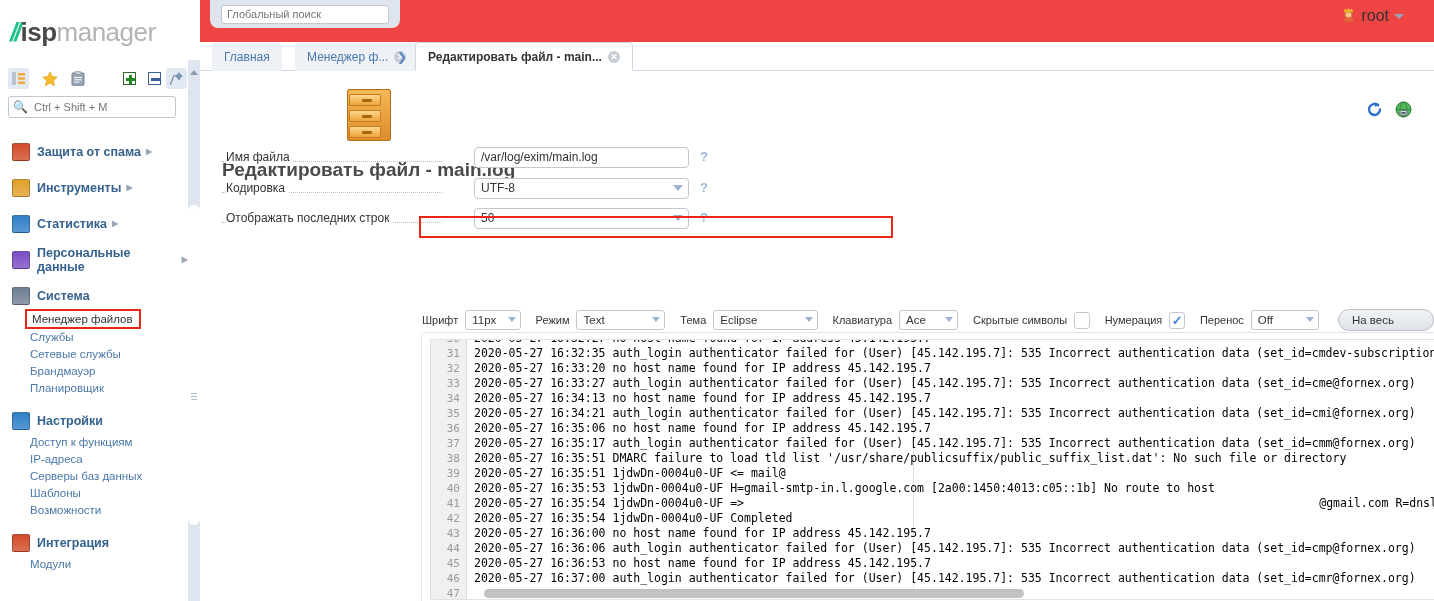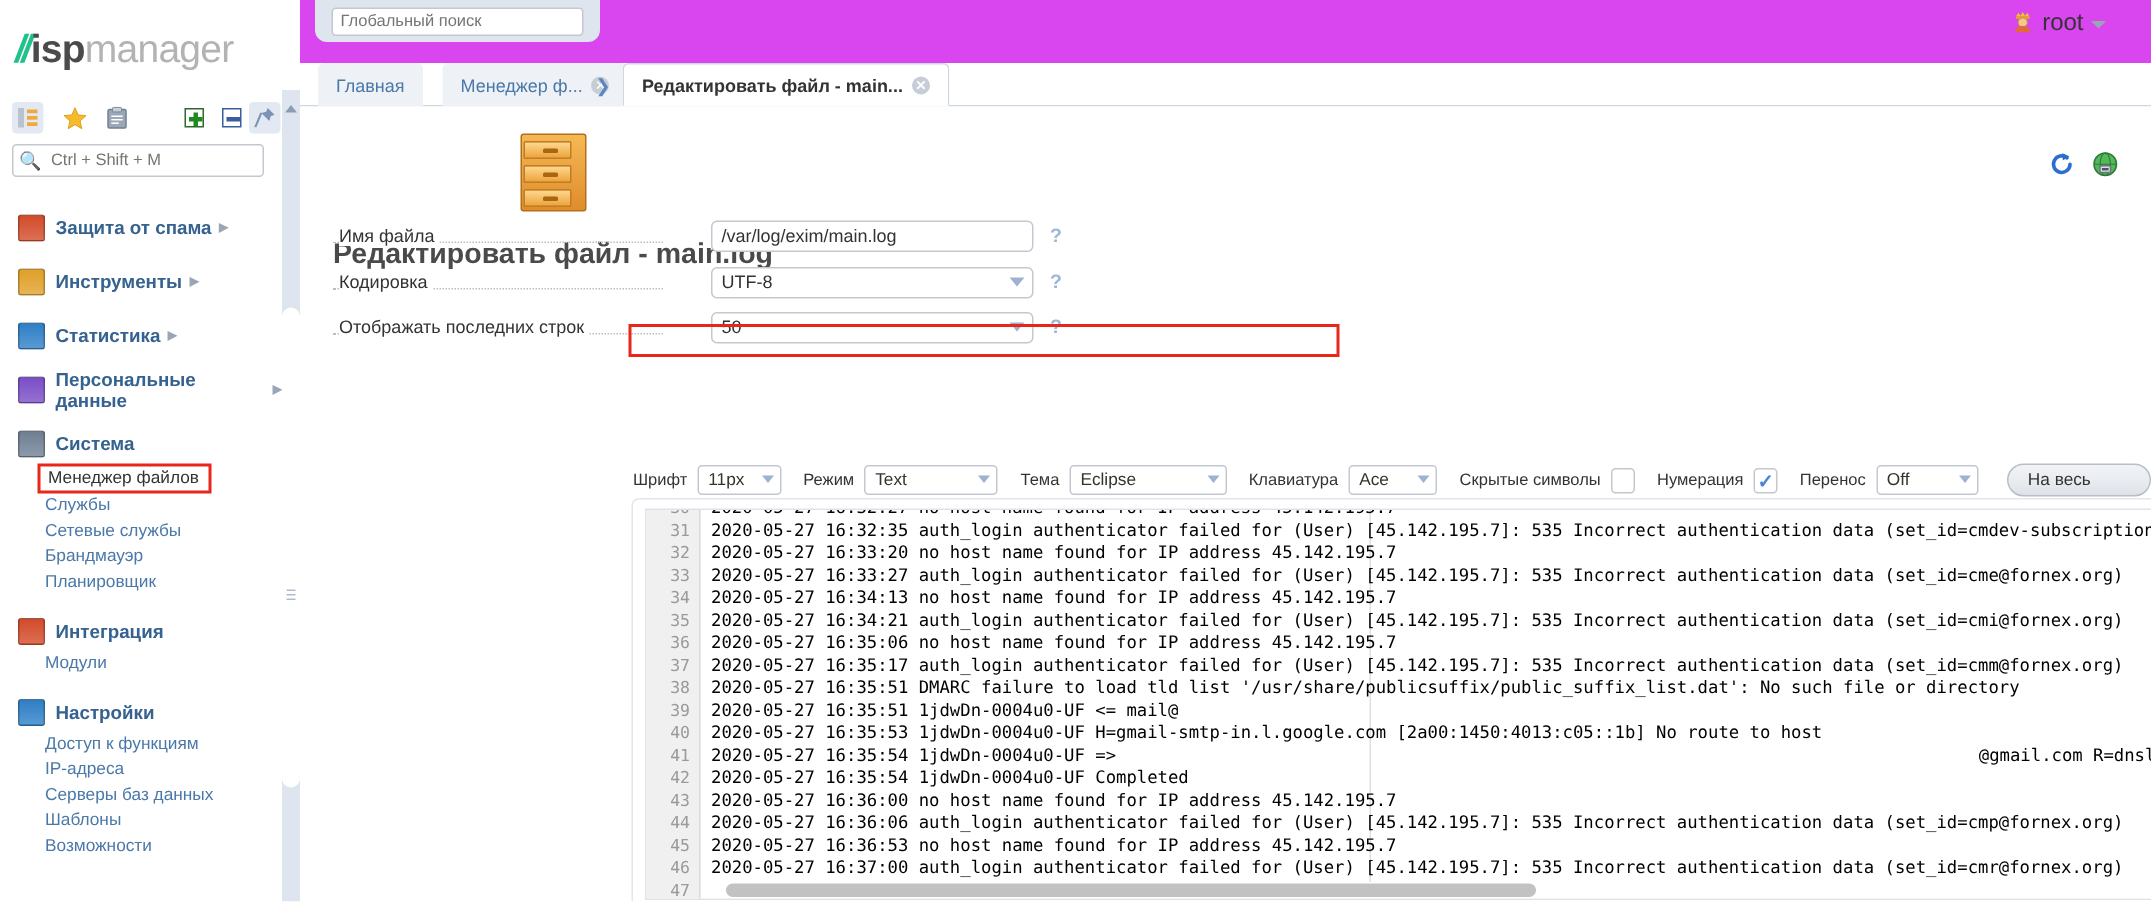--- a/index.html
+++ b/index.html
@@ -114,21 +114,21 @@
     position:absolute; left:0; top:145px; width:12px; height:320px;
     background:#ffffff; border-radius:6px;
   }
   #sb-grip { position:absolute; left:3px; top:333px; width:6px; height:10px; }
   #sb-grip i { display:block; height:1px; background:#aebbcd; margin-bottom:2px; }
   #sb-divider {
     position:absolute; left:200px; top:0; width:1px; height:601px; background:#e6ebf2;
   }
 
   
-  #topbar { position:absolute; left:200px; top:0; width:1234px; height:42px; background:#d946ef; }
+  #topbar { position:absolute; left:200px; top:0; width:1234px; height:42px; background:#ef4444; }
   #globalsearch-wrap {
     position:absolute; left:10px; top:0; width:190px; height:28px;
     background:#dfe5ee; border-radius:0 0 8px 8px;
     display:flex; align-items:center; justify-content:center;
   }
   #globalsearch {
     width: 168px; height: 19px;
     border:1px solid #c3c8d0; border-radius:3px; background:#fff;
     font-family:"Liberation Sans", sans-serif; font-size:11px; color:#6b7280;
     padding: 0 5px; outline:none;
@@ -369,36 +369,36 @@
             <span class="arr">▶</span>
           </div>
           <div style="height: 9px;"></div>
         </div>
         <div class="mgroup"><div class="mtop">
             <span class="micon" style="background: linear-gradient(rgb(111, 127, 147), rgba(111, 127, 147, 0.8)); border: 1px solid rgba(0, 0, 0, 0.25);"></span>
             <span>Система</span>
           </div><div class="msub highlight">Менеджер файлов</div><div class="msub">Службы</div><div class="msub">Сетевые службы</div><div class="msub">Брандмауэр</div><div class="msub">Планировщик</div><div class="gap"></div></div>
         <div class="mgroup">
           <div class="mtop">
-            <span class="micon" style="background: linear-gradient(rgb(210, 75, 42), rgba(210, 75, 42, 0.8)); border: 1px solid rgba(0, 0, 0, 0.25);"></span>
-            <span>Интеграция</span>
-          </div>
-          <div class="msub">Модули</div>
-          <div class="gap"></div>
-        </div>
-        <div class="mgroup">
-          <div class="mtop">
             <span class="micon" style="background: linear-gradient(rgb(47, 127, 198), rgba(47, 127, 198, 0.8)); border: 1px solid rgba(0, 0, 0, 0.25);"></span>
             <span>Настройки</span>
           </div>
           <div class="msub">Доступ к функциям</div>
           <div class="msub">IP-адреса</div>
           <div class="msub">Серверы баз данных</div>
           <div class="msub">Шаблоны</div>
           <div class="msub">Возможности</div>
+          <div class="gap"></div>
+        </div>
+        <div class="mgroup">
+          <div class="mtop">
+            <span class="micon" style="background: linear-gradient(rgb(210, 75, 42), rgba(210, 75, 42, 0.8)); border: 1px solid rgba(0, 0, 0, 0.25);"></span>
+            <span>Интеграция</span>
+          </div>
+          <div class="msub">Модули</div>
           <div class="gap"></div>
         </div>
       </div>
   </div>
 
   <div id="sb-scrollcol">
     <div class="upcaret"></div>
     <div id="sb-thumb"></div>
     <div id="sb-grip">
         <i></i>

